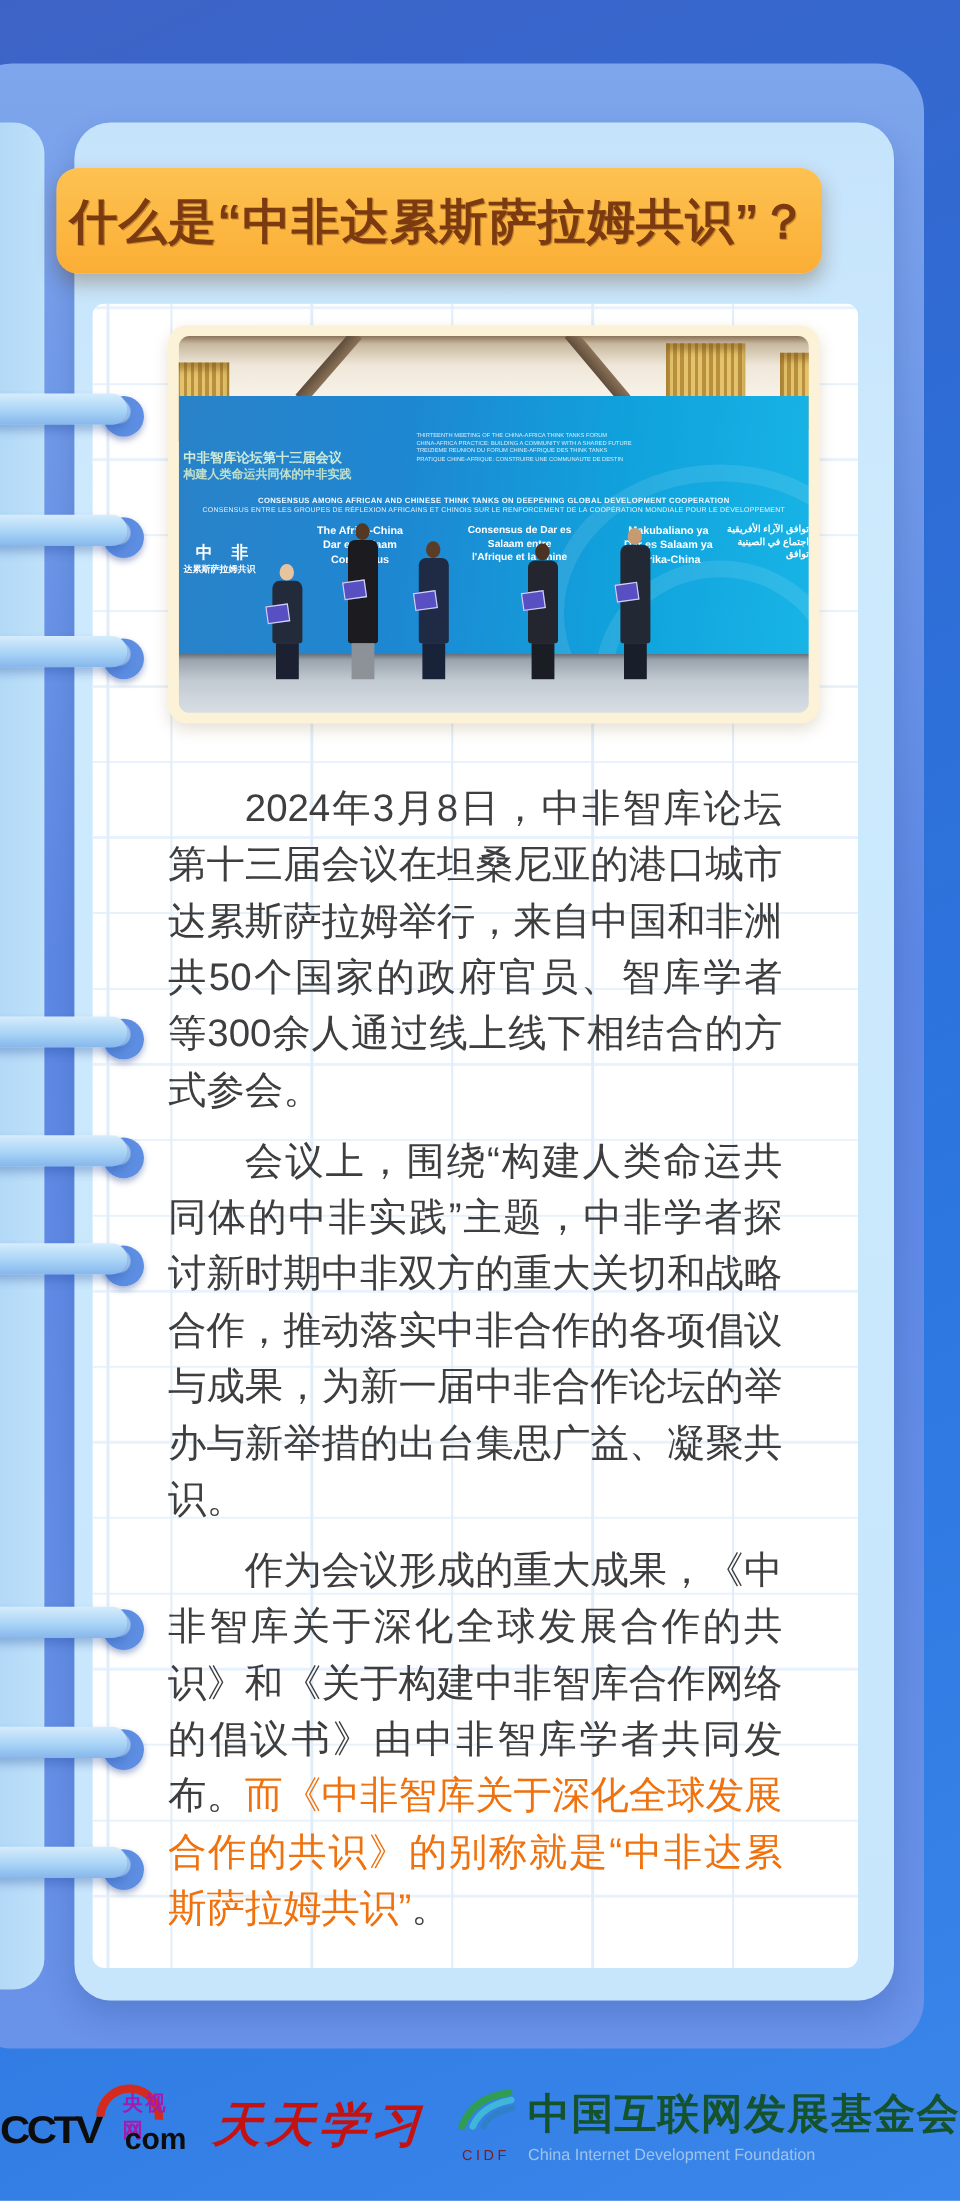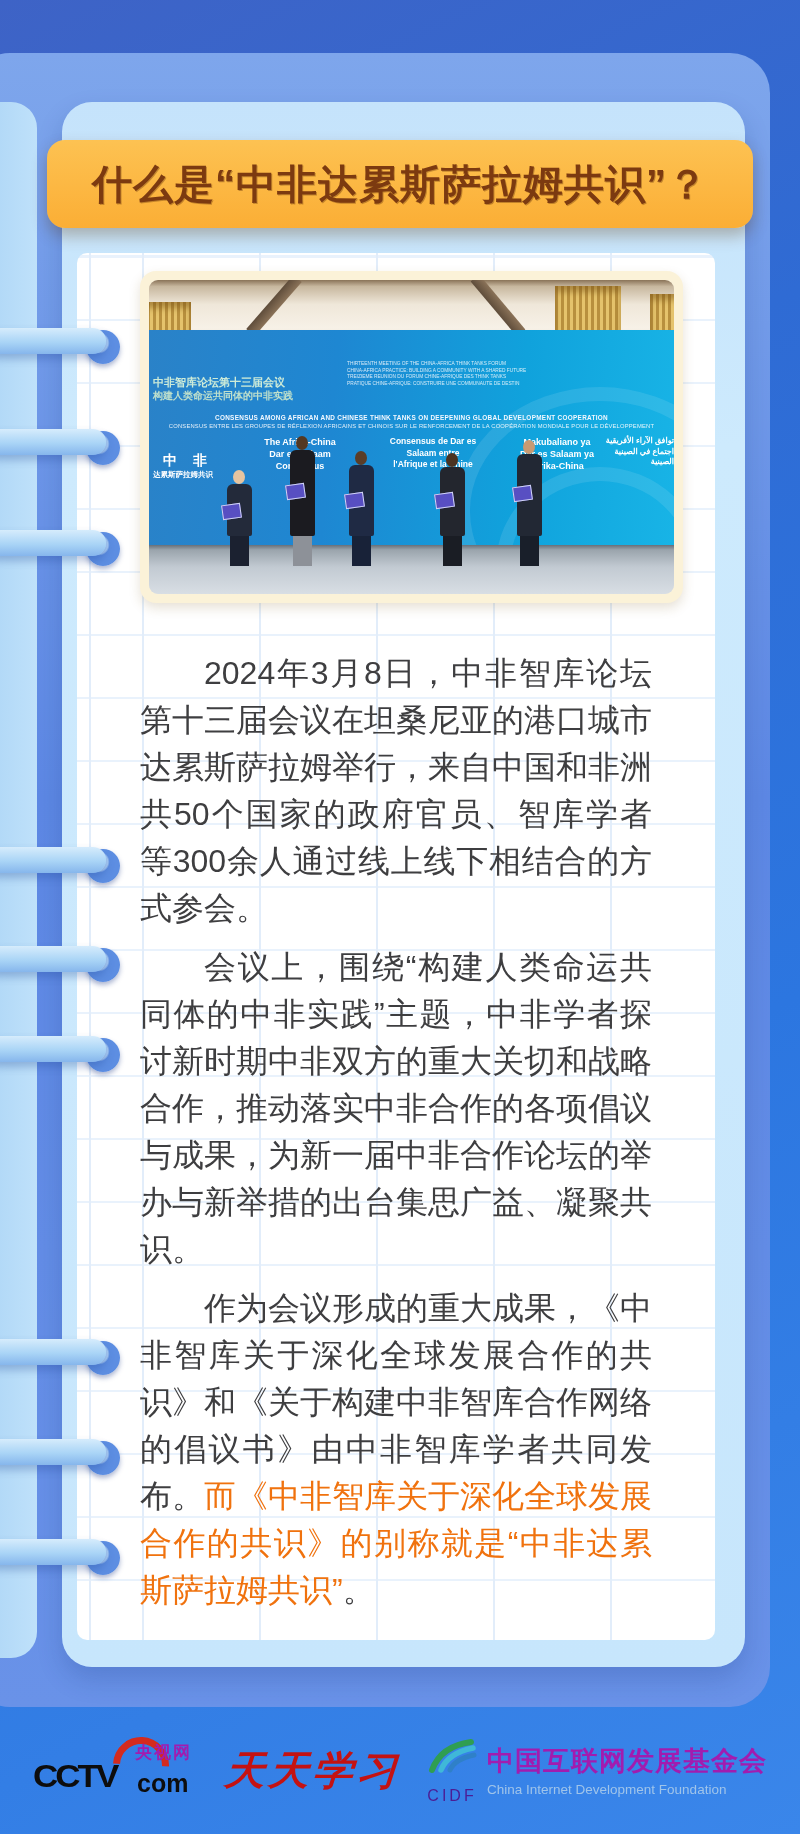--- a/index.html
+++ b/index.html
@@ -37,21 +37,21 @@
     background:radial-gradient(circle at 38% 38%,#a9ccf4 0 30%,#5d8ee2 36% 72%,#3f6fc8 100%);
     box-shadow:0 3px 5px rgba(20,50,130,.35);
   }
   .ring-bar{
     position:absolute;left:0;top:0;width:118px;height:26px;border-radius:13px;
     background:linear-gradient(180deg,#d6ecfc 0%,#a9d4f6 55%,#86b6ec 100%);
     box-shadow:0 5px 8px rgba(30,70,150,.30);
   }
   
   .banner{
-    position:absolute;left:47px;top:140px;width:706px;height:88px;border-radius:18px;z-index:7;
+    position:absolute;left:47px;top:140px;width:638px;height:88px;border-radius:18px;z-index:7;
     background:linear-gradient(180deg,#fdc252 0%,#fbae35 100%);
     box-shadow:0 8px 16px rgba(90,45,0,.30);
     display:flex;align-items:center;justify-content:center;
   }
   .banner-title{
     font-size:40px;font-weight:900;color:#7c3a10;letter-spacing:1px;
     text-shadow:1px 1px 0 rgba(90,40,5,.35);
   }
   
   .photo-frame{
@@ -105,22 +105,22 @@
     display:flex;align-items:center;justify-content:center;gap:26px;}
   .cctv{position:relative;width:166px;height:62px;}
   .cctv-word{position:absolute;left:0;bottom:5px;font-weight:900;font-size:35px;letter-spacing:-3px;color:#0d0d0d;transform:scaleY(.92);}
   .cctv-arc{position:absolute;left:80px;top:-2px;width:42px;height:42px;border-radius:50%;
     border:7px solid #d42b1e;border-left-color:transparent;border-bottom-color:transparent;transform:rotate(-42deg);}
   .cctv-cn{position:absolute;left:102px;top:2px;font-size:17px;font-weight:700;color:#a21caf;letter-spacing:2px;}
   .cctv-com{position:absolute;left:104px;bottom:3px;font-size:25px;font-weight:800;color:#0d0d0d;}
   .tiantian{font-size:40px;color:#c41212;font-weight:700;font-style:italic;font-family:"DejaVu Serif",serif;letter-spacing:4px;transform:skewX(-4deg);white-space:nowrap;}
   .cidf{display:flex;align-items:center;gap:10px;}
   .cidf-badge{display:flex;flex-direction:column;align-items:center;}
-  .cidf-abbr{color:#4c1d95;font-size:16px;letter-spacing:3px;margin-top:11px;}
-  .cidf-cn{color:#a21caf;font-size:27px;font-weight:800;letter-spacing:1px;white-space:nowrap;}
+  .cidf-abbr{color:#7f1d1d;font-size:12px;letter-spacing:3px;margin-top:11px;}
+  .cidf-cn{color:#14532d;font-size:35px;font-weight:800;letter-spacing:1px;white-space:nowrap;}
   .cidf-en{color:#9fc4ea;font-size:13.5px;margin-top:3px;white-space:nowrap;}
 </style>
 </head>
 <body>
 
 <div class="panel-behind"></div>
 <div class="left-page"></div>
 <div class="main-card"></div>
 <div class="paper"></div>
 
@@ -205,21 +205,21 @@
         <div>l'Afrique et la Chine</div>
       </div>
       <div class="bd-label lbl-sw">
         <div>Makubaliano ya</div>
         <div>Dar es Salaam ya</div>
         <div>Afrika-China</div>
       </div>
       <div class="bd-label lbl-ar" dir="rtl">
         <div>توافق الآراء الأفريقية</div>
         <div>اجتماع في الصينية</div>
-        <div>الصينية</div>
+        <div>توافق</div>
       </div>
     </div>
     <div class="floor"></div>
 
     <div class="person" style="left:77px;bottom:28px;height:96px;width:26px">
       <span class="p-head" style="background:#e6c4a0"></span>
       <span class="p-torso" style="background:#232a3a"></span>
       <span class="p-legs" style="background:#1b2130"></span>
       <span class="p-folder" style="left:-4px;top:34px"></span>
     </div>

